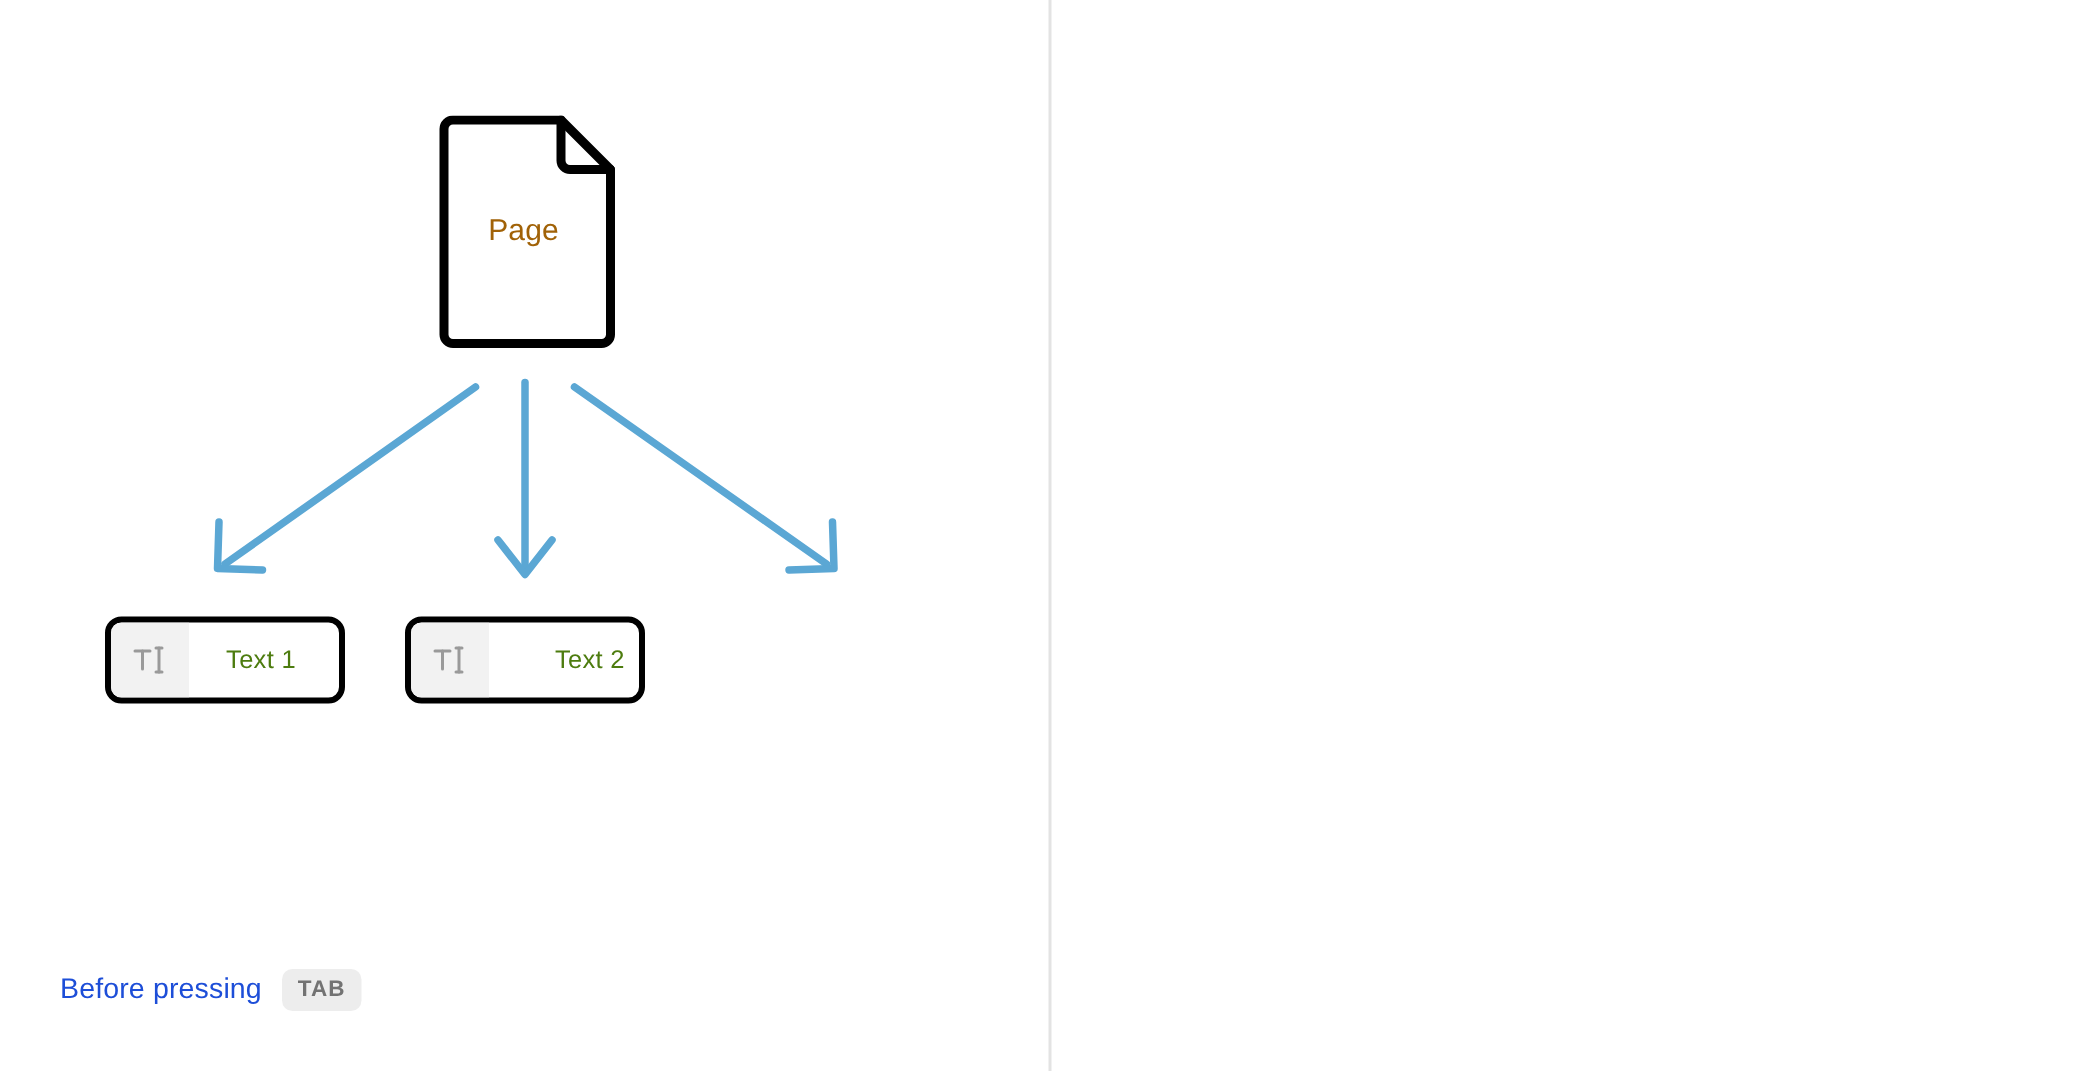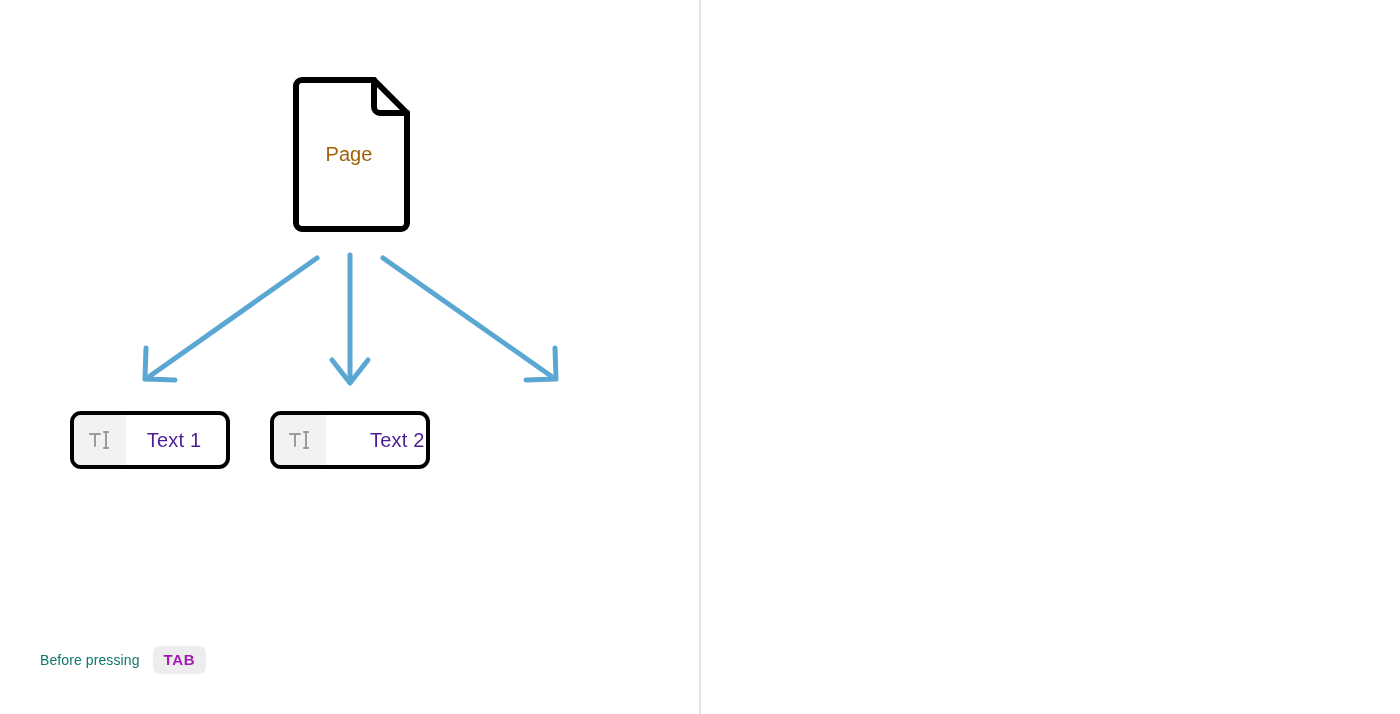--- a/index.html
+++ b/index.html
@@ -88,47 +88,47 @@
     justify-content: center;
     flex: none;
   }
   .tb-icon svg { display: block; }
 
   .tb-label {
     flex: 1 1 auto;
     display: flex;
     align-items: center;
     justify-content: center;
-    font-size: 20px;
-    color: #4c1d95;
+    font-size: 17px;
+    color: #4d7c0f;
     letter-spacing: 0.2px;
     padding: 0 14px 0 10px;
     white-space: nowrap;
   }
 
   
   .caption {
     position: absolute;
     bottom: 40px;
     display: flex;
     align-items: center;
     gap: 13px;
   }
   .caption-text {
-    font-size: 14px;
-    color: #0f766e;
+    font-size: 19px;
+    color: #1d4ed8;
     letter-spacing: 0.1px;
   }
   .key-badge {
     background: #ededed;
     border-radius: 7px;
     padding: 6px 11px 7px 11px;
     font-size: 15px;
     font-weight: bold;
-    color: #a21caf;
+    color: #737373;
     letter-spacing: 0.7px;
     line-height: 1;
   }
 </style>
 </head>
 <body>
 
 <div class="divider"></div>
 
 <div class="panel" id="panel-before">

